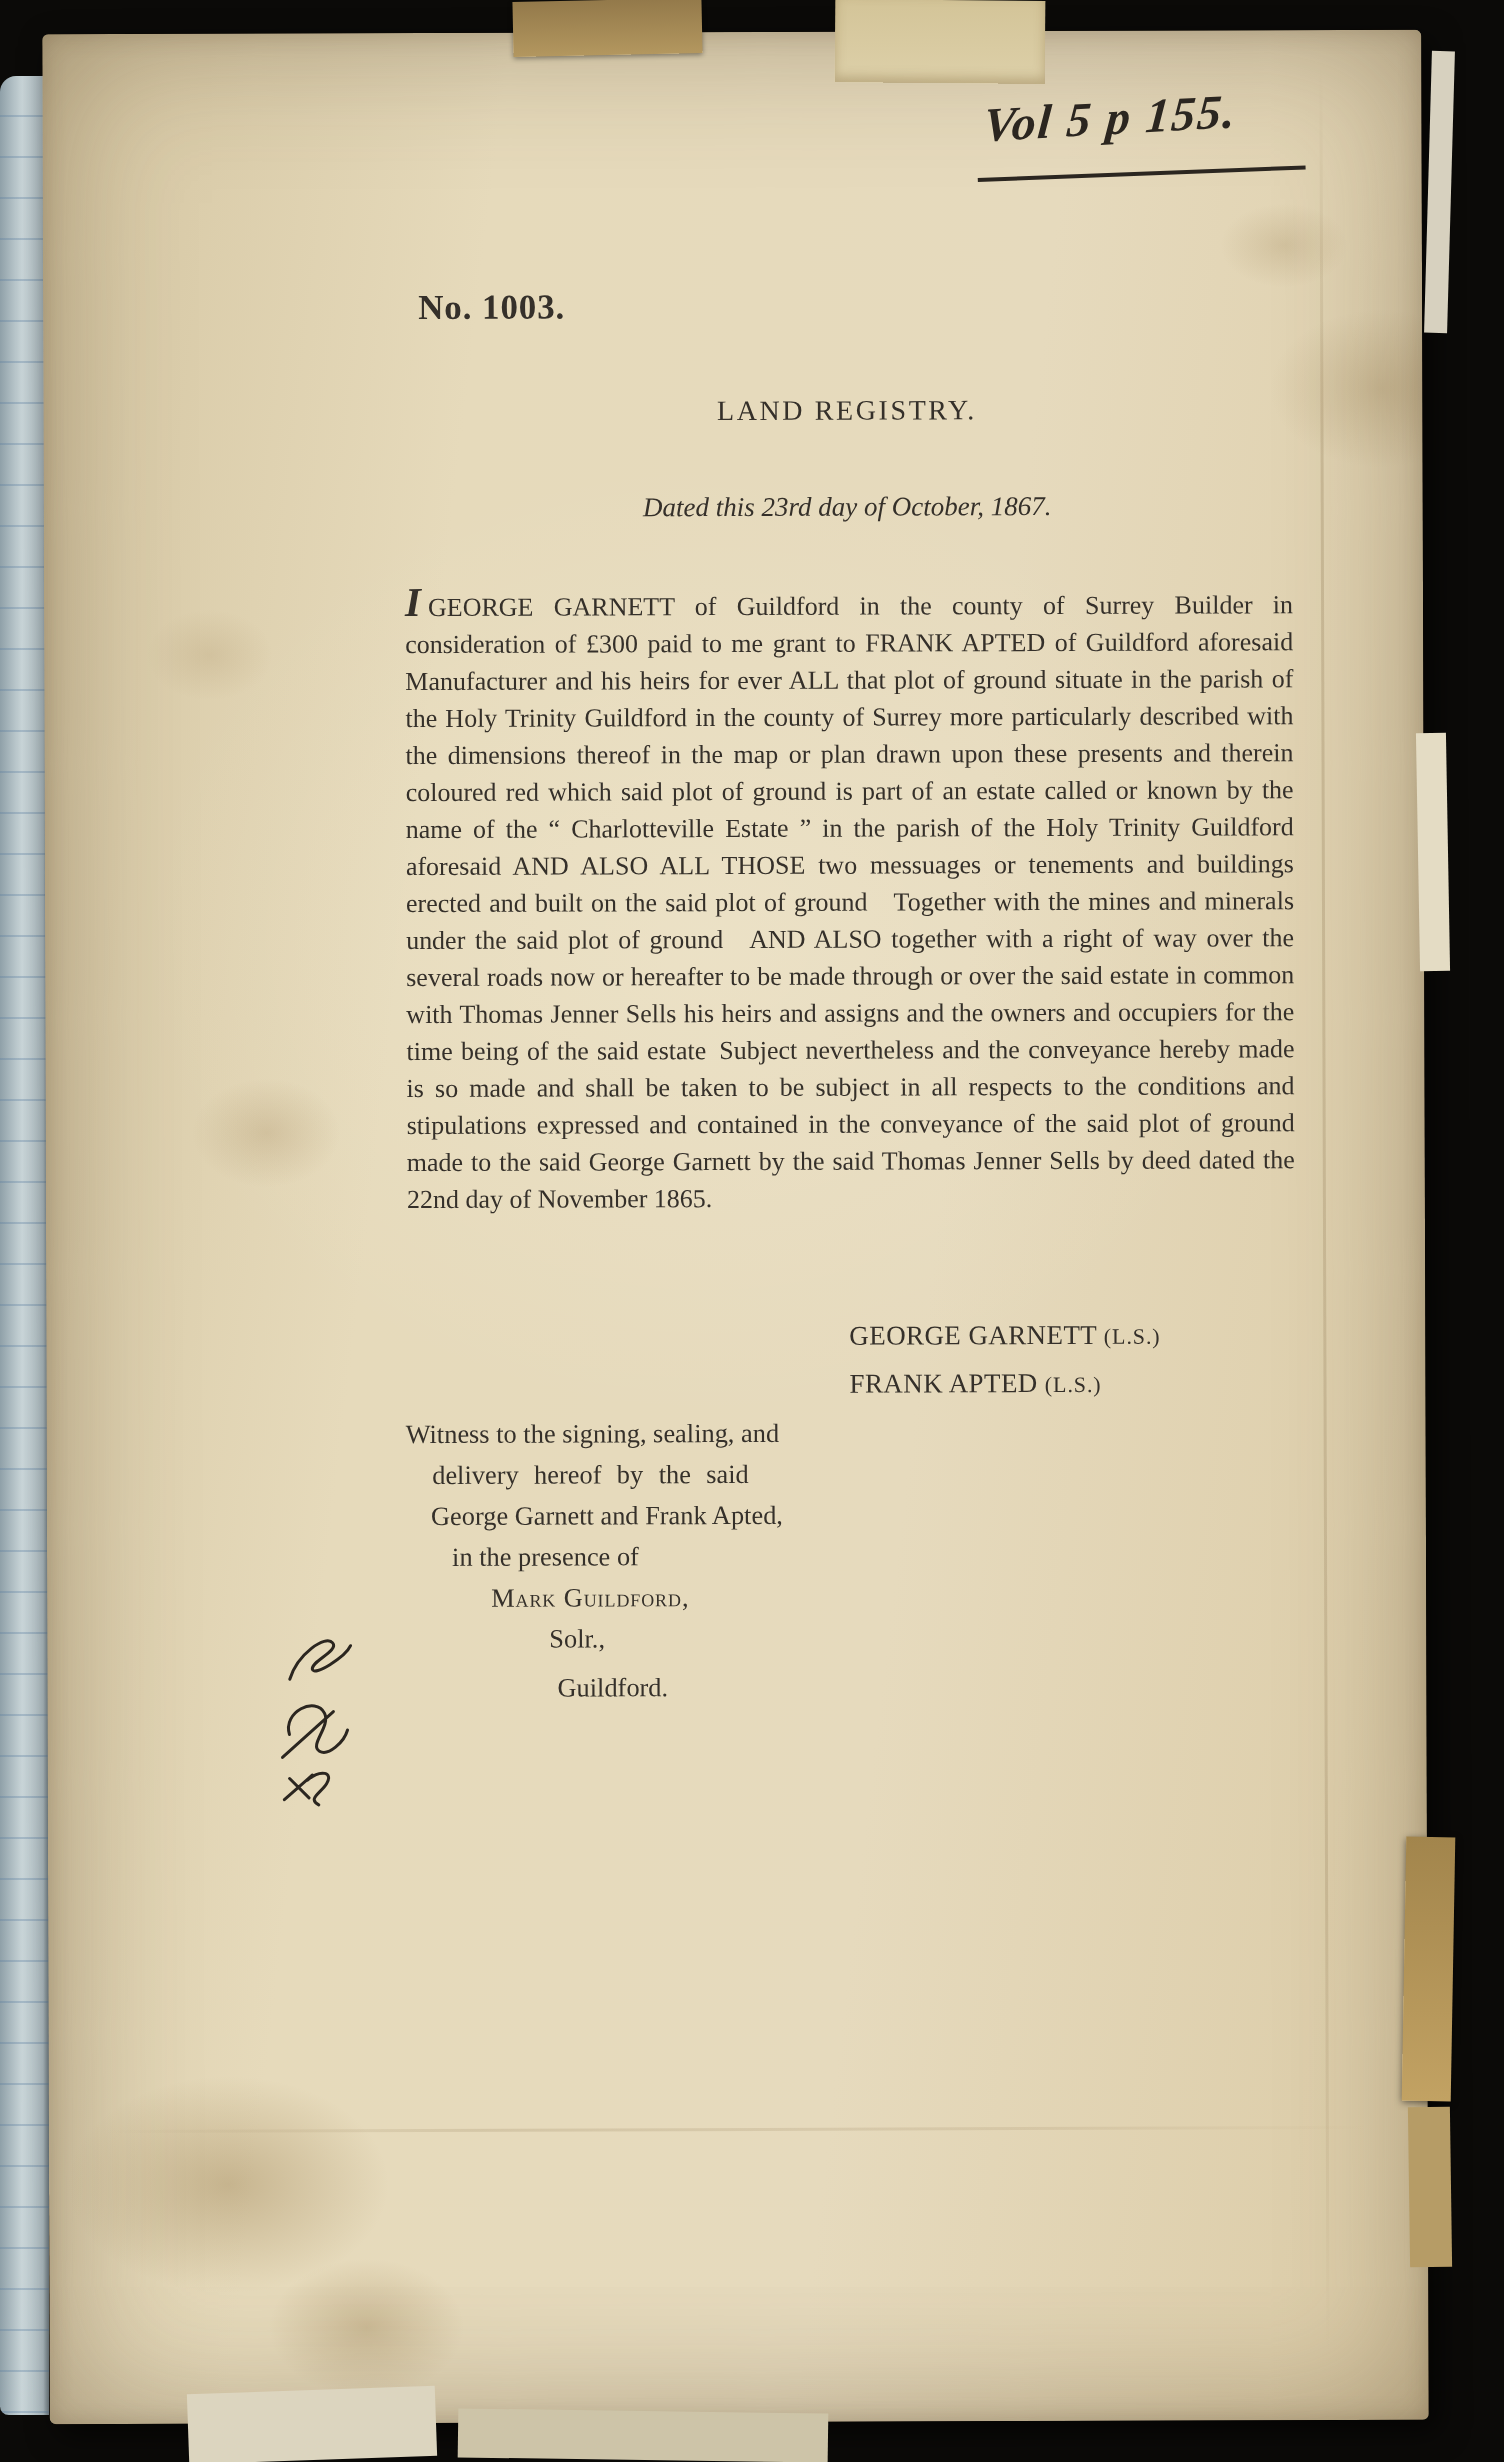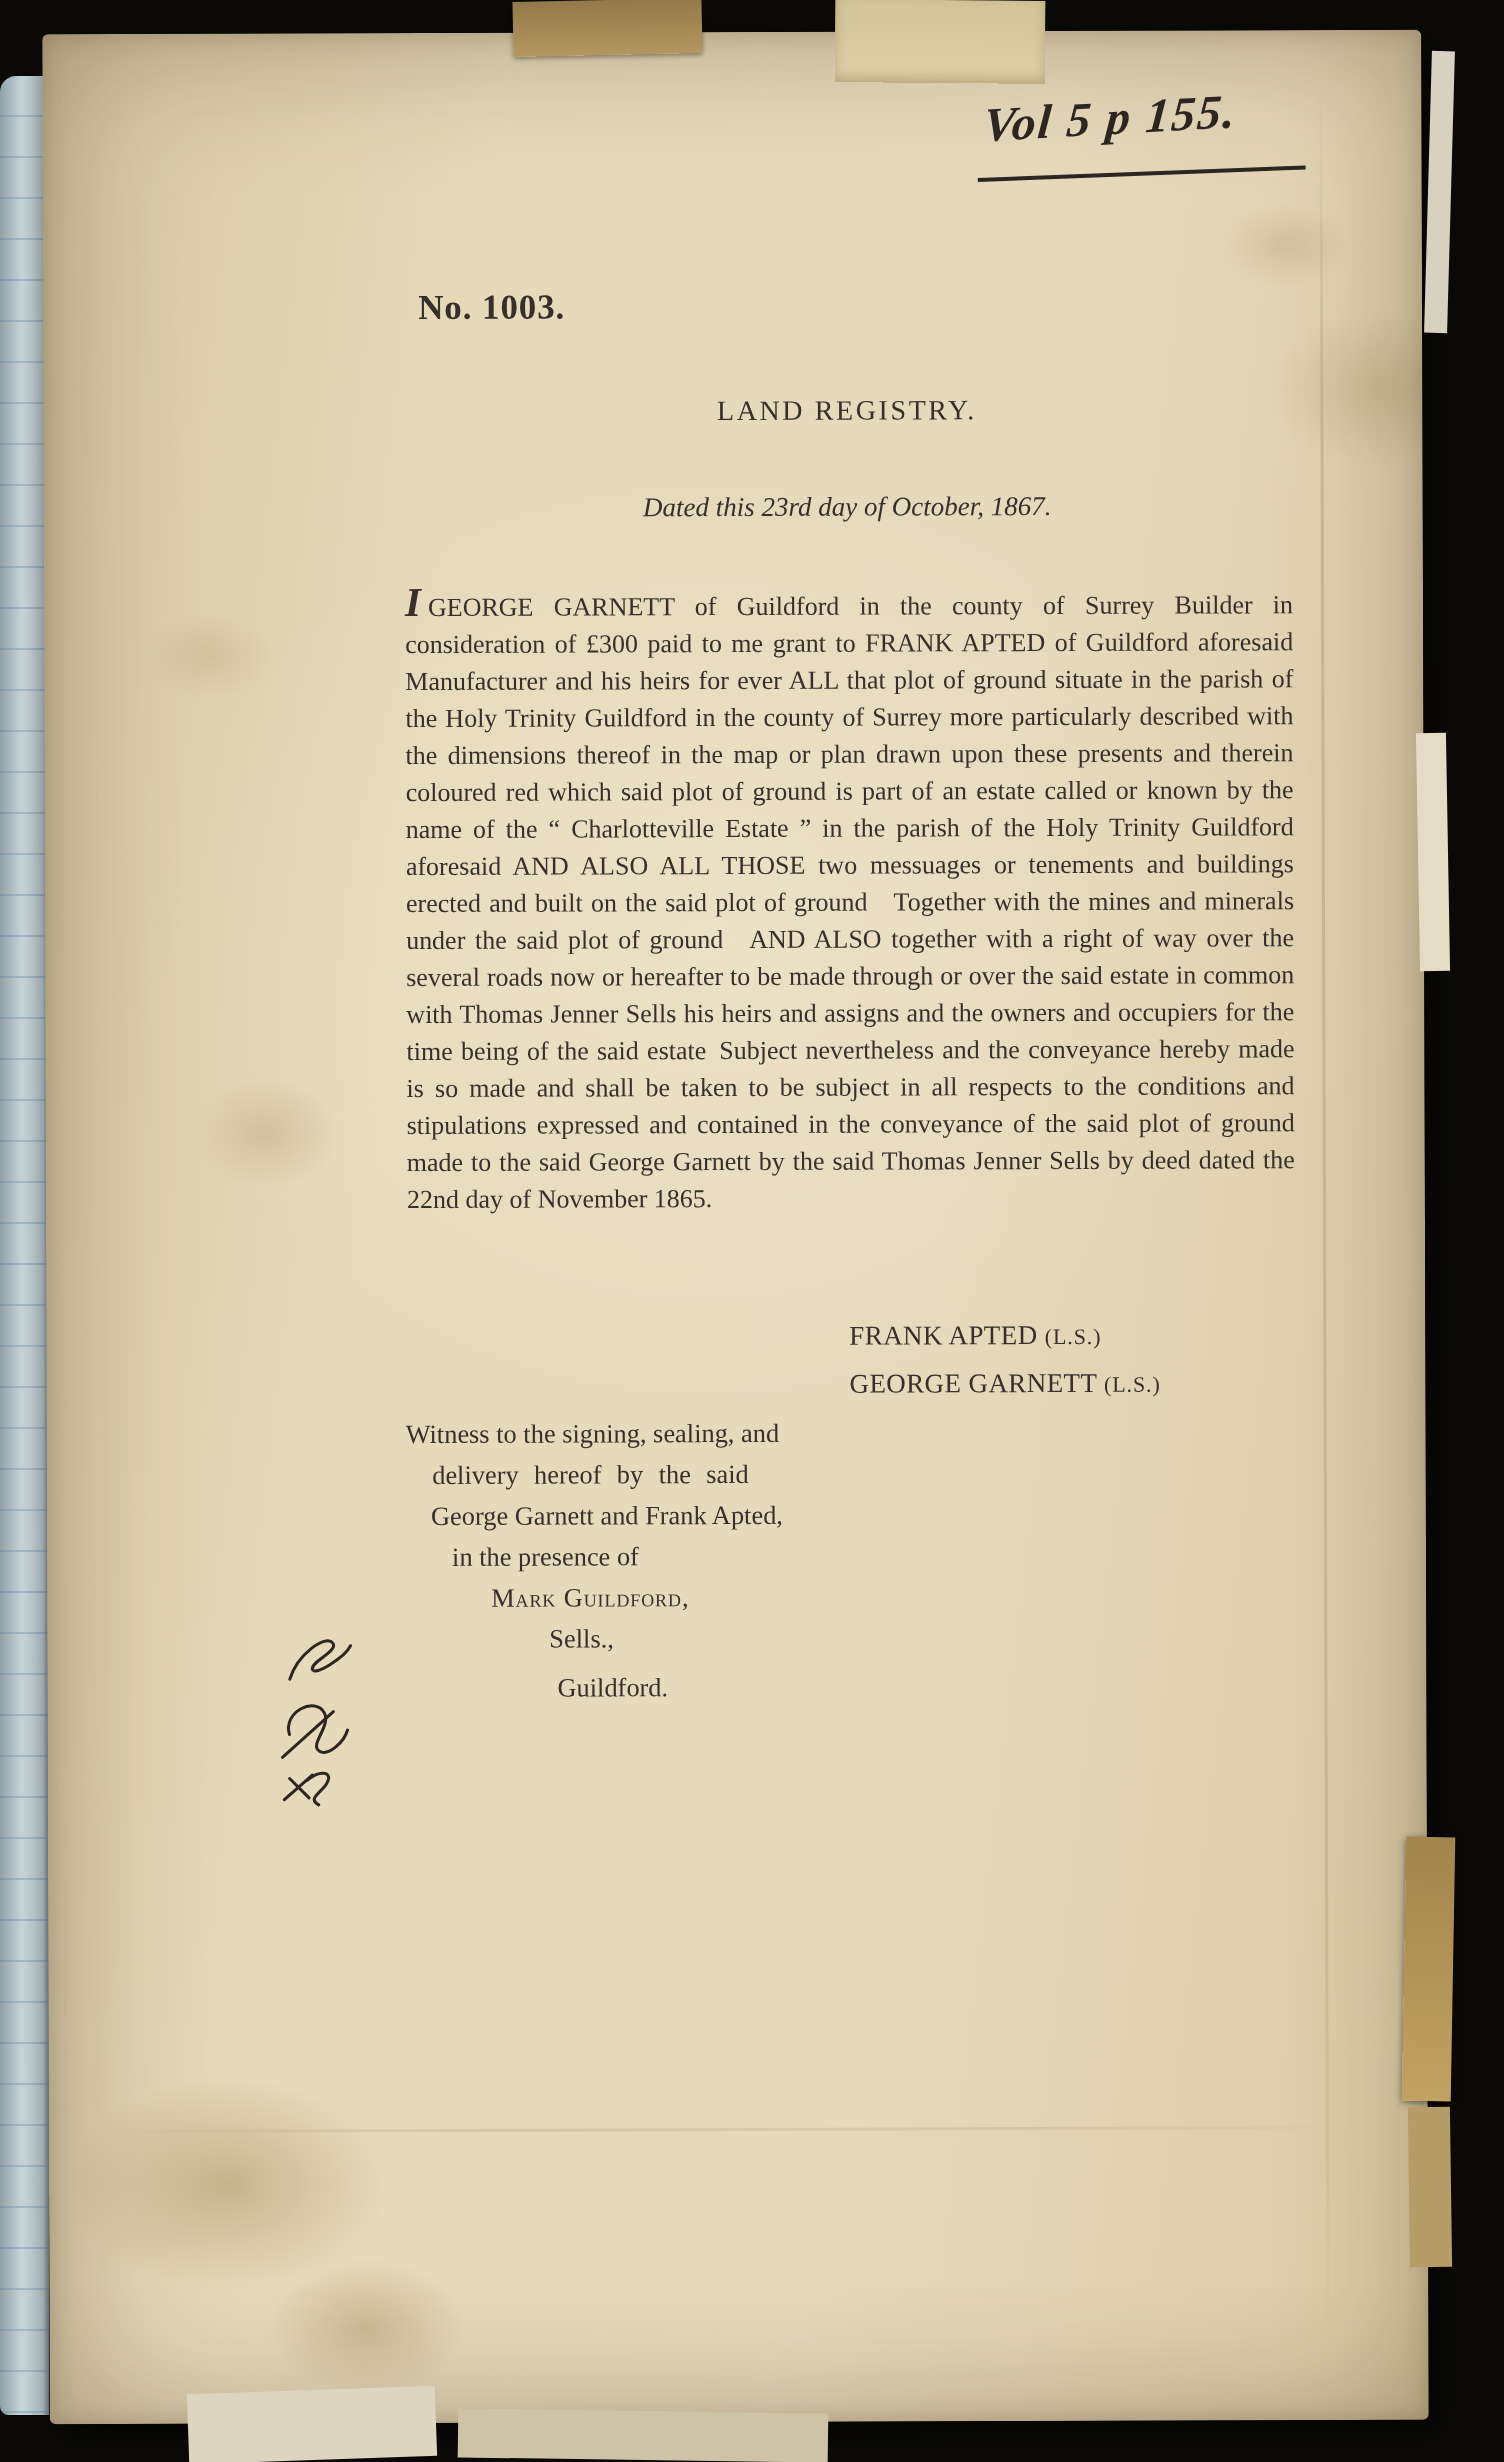--- a/index.html
+++ b/index.html
@@ -99,36 +99,36 @@
     <div class="ink doc-number">No. 1003.</div>
 
     <div class="ink doc-title">LAND REGISTRY.</div>
 
     <div class="ink dateline">Dated this 23rd day of October, 1867.</div>
 
     <p class="ink deed-body"><span class="dropcap">I</span><span>GEORGE GARNETT of Guildford in the county of Surrey Builder in consideration of £300 paid to me grant to FRANK APTED of Guildford aforesaid Manufacturer and his heirs for ever ALL that plot of ground situate in the parish of the Holy Trinity Guildford in the county of Surrey more particularly described with the dimensions thereof in the map or plan drawn upon these presents and therein coloured red which said plot of ground is part of an estate called or known by the name of the “ Charlotteville Estate ” in the parish of the Holy Trinity Guildford aforesaid AND ALSO ALL THOSE two messuages or tenements and buildings erected and built on the said plot of ground Together with the mines and minerals under the said plot of ground AND ALSO together with a right of way over the several roads now or hereafter to be made through or over the said estate in common with Thomas Jenner Sells his heirs and assigns and the owners and occupiers for the time being of the said estate Subject nevertheless and the conveyance hereby made is so made and shall be taken to be subject in all respects to the conditions and stipulations expressed and contained in the conveyance of the said plot of ground made to the said George Garnett by the said Thomas Jenner Sells by deed dated the 22nd day of November 1865.</span></p>
 
     <div class="ink signatures">
       <div>
-        <span>FRANK APTED</span>
+        <span>GEORGE GARNETT</span>
         <span class="seal">(L.S.)</span>
       </div>
       <div>
-        <span>GEORGE GARNETT</span>
+        <span>FRANK APTED</span>
         <span class="seal">(L.S.)</span>
       </div>
     </div>
 
     <div class="ink witness">
       <div>Witness to the signing, sealing, and</div>
       <div class="w2">delivery hereof by the said</div>
       <div class="w3">George Garnett and Frank Apted,</div>
       <div class="w4">in the presence of</div>
       <div class="wname">Mark Guildford,</div>
-      <div class="wrole">Sells.,</div>
+      <div class="wrole">Solr.,</div>
       <div class="wplace">Guildford.</div>
     </div>
 
     <svg class="marks" width="150" height="220" viewBox="0 0 170 250">
       <g fill="none" stroke="#2b2620" stroke-width="3.4" stroke-linecap="round" stroke-linejoin="round">
         <path d="M30,58 C48,34 86,24 90,36 C94,47 60,47 58,56 C56,65 98,56 108,46" transform="rotate(-20 65 45)"></path>
         <path d="M36,132 c-8,-26 30,-44 40,-24 c7,15 -18,36 -6,43 c10,6 28,-10 32,-24 M28,158 l58,-52"></path>
         <path d="M30,206 l32,-28 m-26,4 l22,22 m-2,-20 c16,-13 30,-9 22,4 c-7,11 -22,17 -9,24"></path>
       </g>
     </svg>

